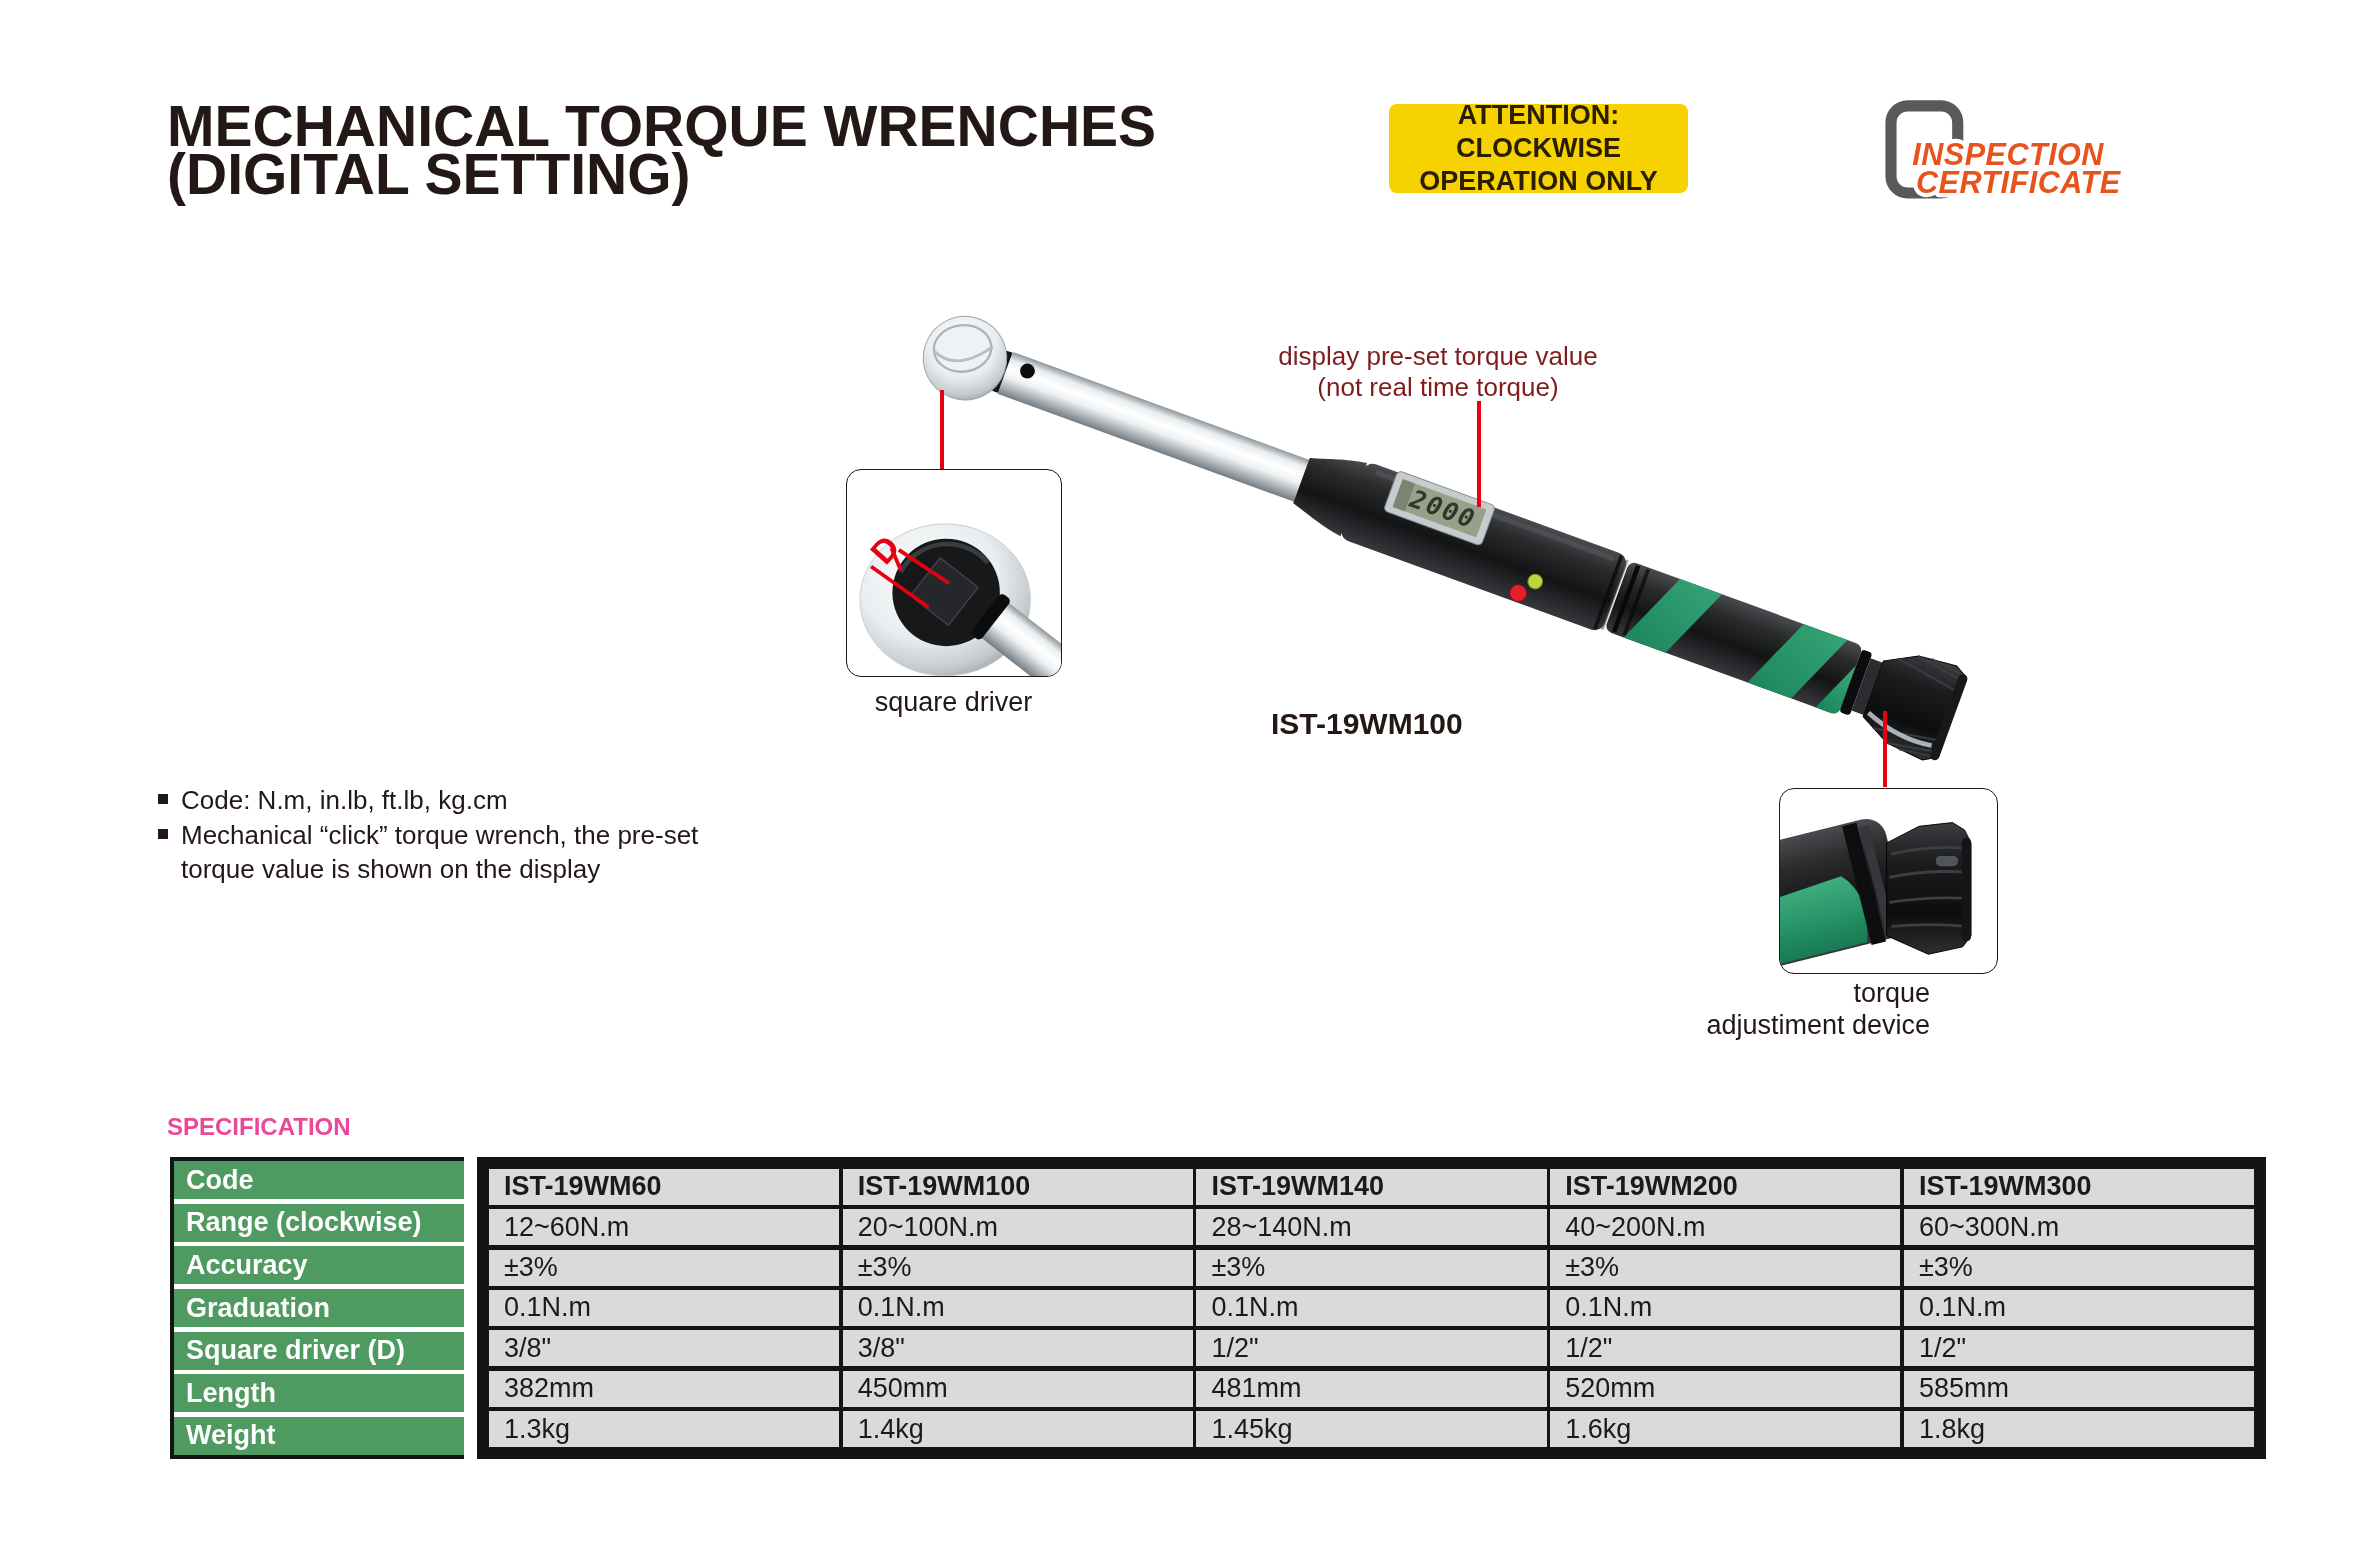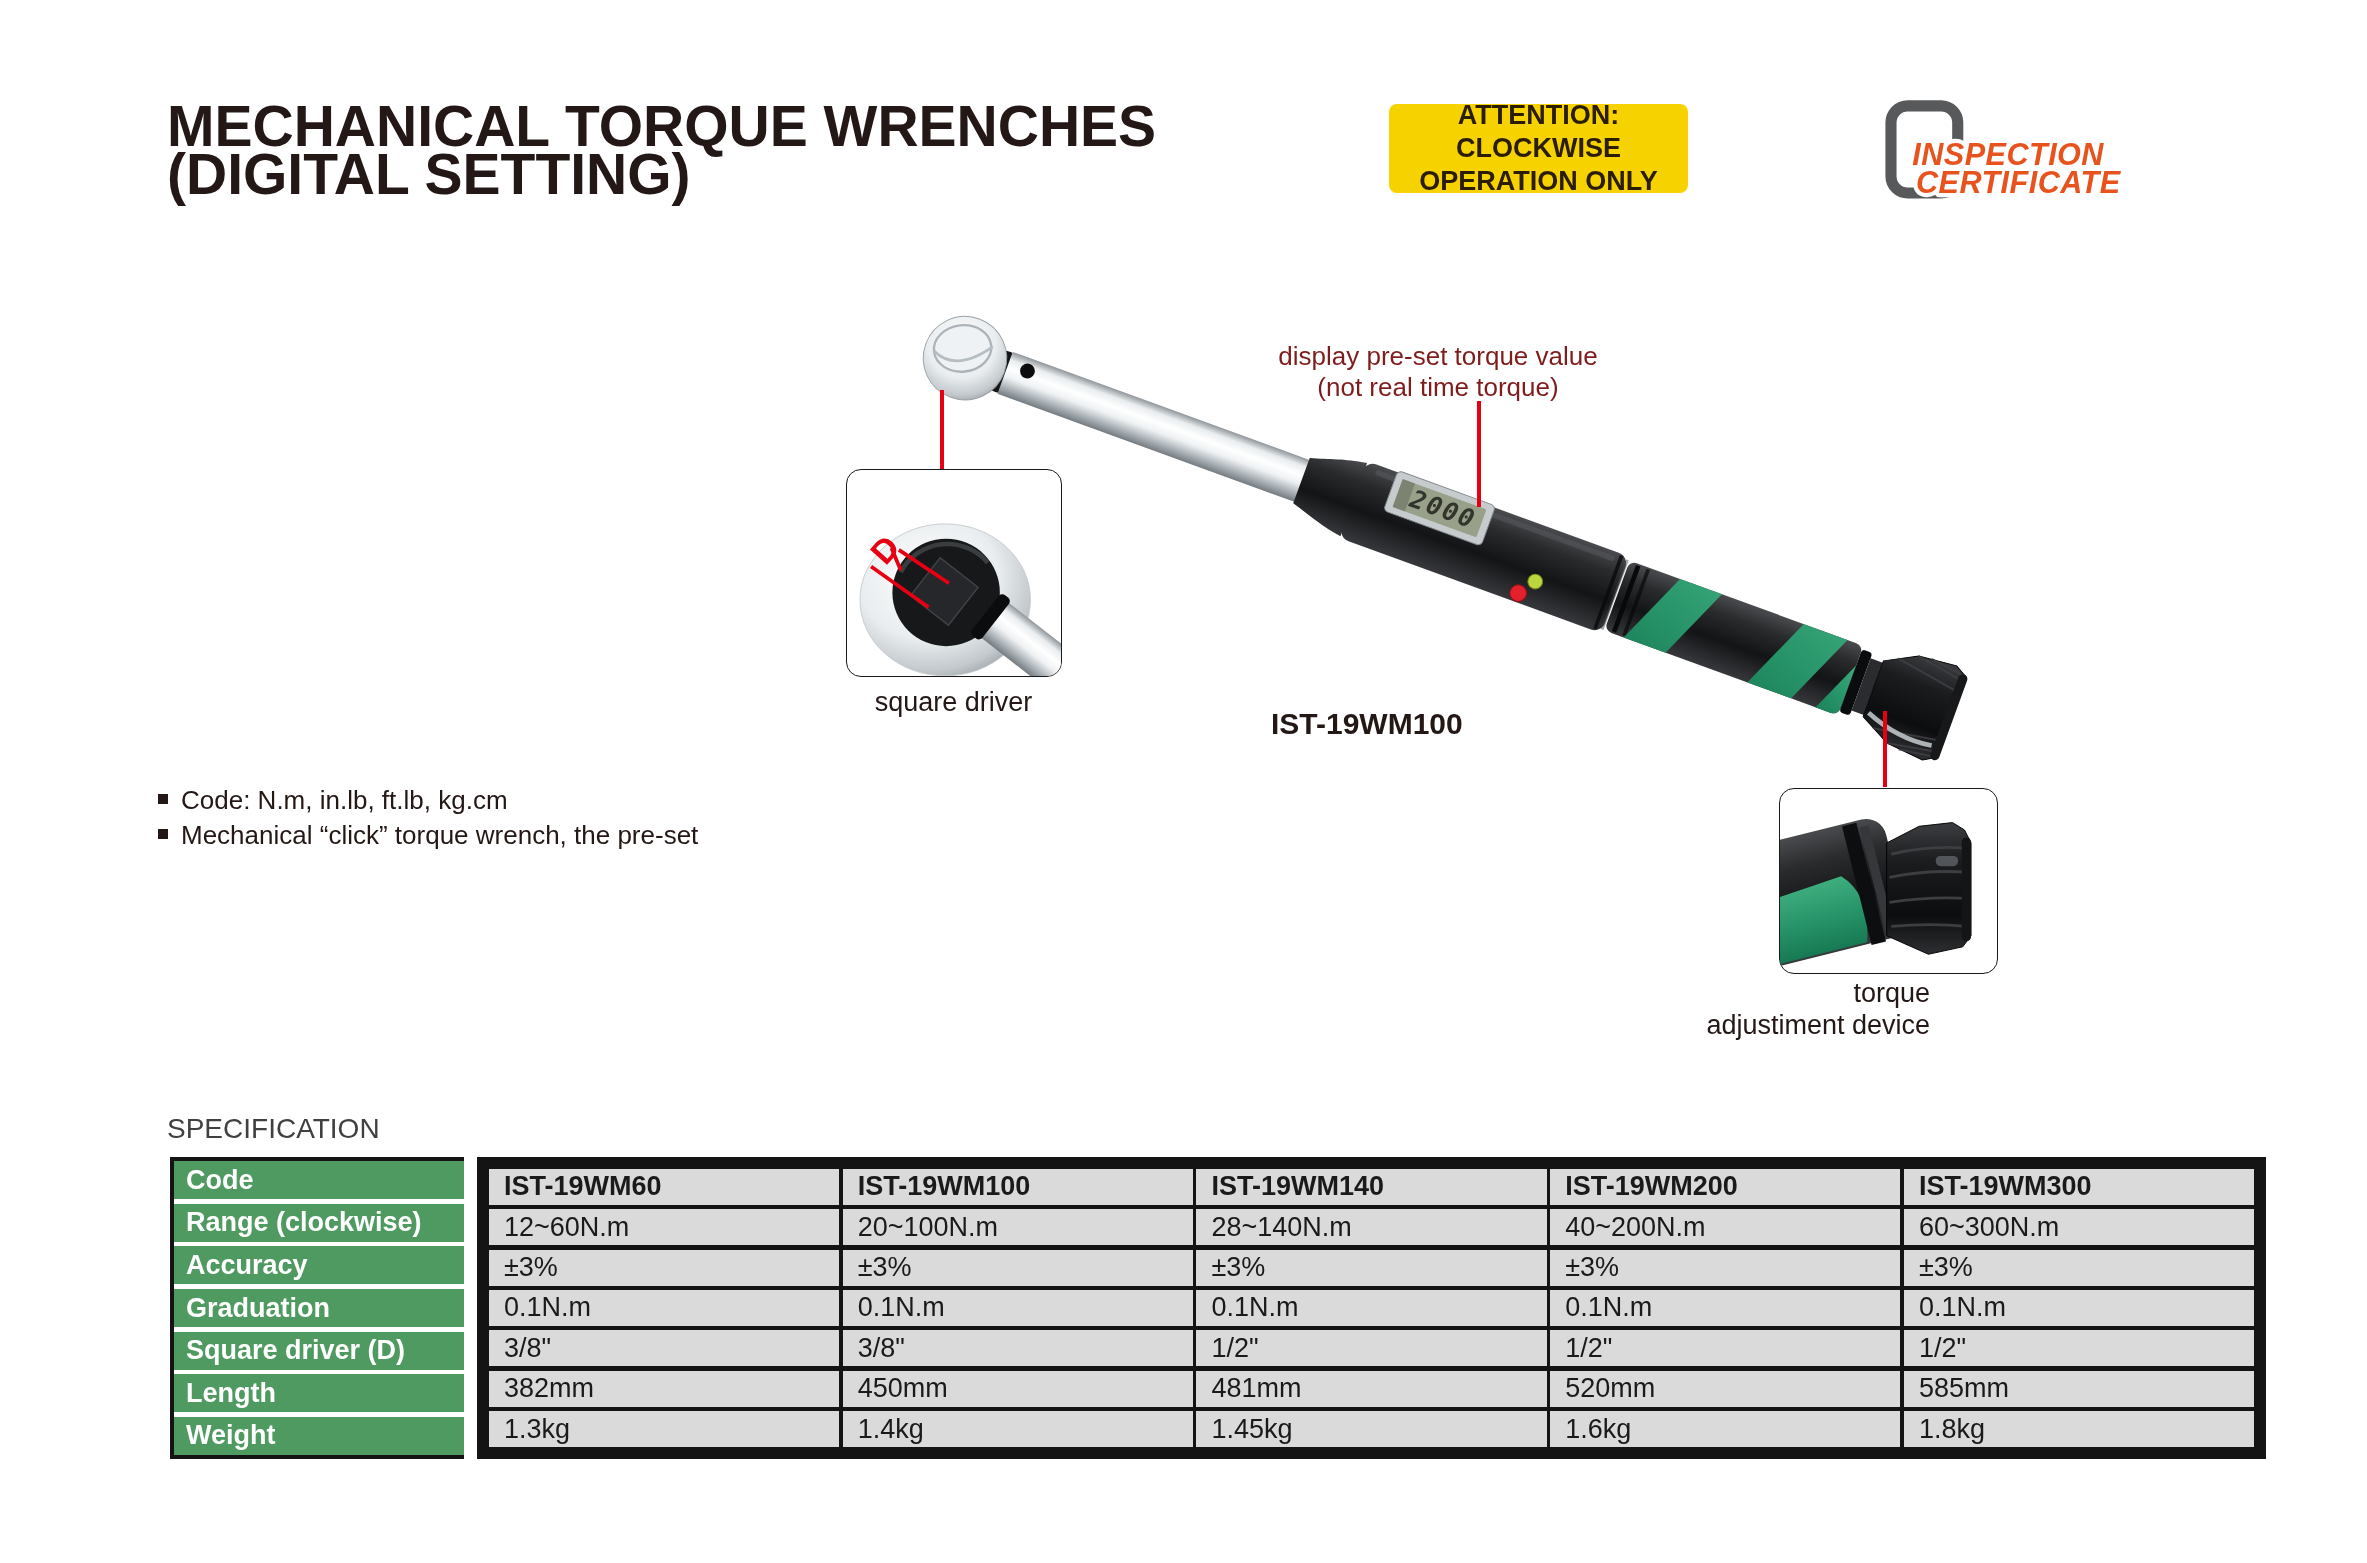--- a/index.html
+++ b/index.html
@@ -22,21 +22,21 @@
   .model-label{left:1271px;top:707px;font-size:30px;font-weight:700;color:#231815;}
   
   .inset{
     position:absolute;background:#ffffff;border:1.9px solid #1a1a1a;border-radius:15px;overflow:hidden;
   }
   .inset-label{position:absolute;text-align:center;font-size:27px;line-height:32px;color:#231815;}
   
   .bullet-item{position:absolute;font-size:26px;line-height:34px;color:#231815;}
   .bullet-sq{position:absolute;width:10.2px;height:10.2px;background:#231815;}
   
-  .spec-heading{left:167px;top:1113px;font-size:28px;font-weight:400;color:#404040;}
+  .spec-heading{left:167px;top:1113px;font-size:24px;font-weight:700;color:#ec4899;}
   .spec-table{left:170px;top:1157px;width:2096px;height:302px;display:flex;}
   .label-col{
     width:294px;box-sizing:border-box;border:4.6px solid #141414;border-right:none;
     display:flex;flex-direction:column;gap:4.6px;background:#ffffff;
   }
   .label-cell{
     flex:1;background:#4f9a60;color:#ffffff;font-weight:700;font-size:27px;
     display:flex;align-items:center;padding-left:12px;
   }
   .col-gap{width:13px;background:#ffffff;}
@@ -204,20 +204,21 @@
 <div class="inset-label" style="left:1652px;top:977px;width:278px;text-align:right;">
   <div>torque</div>
   <div>adjustiment device</div>
 </div>
 
 <div class="bullet-sq" style="left:158px;top:794px;"></div>
 <div class="bullet-item" style="left:181px;top:783px;">Code: N.m, in.lb, ft.lb, kg.cm</div>
 <div class="bullet-sq" style="left:158px;top:829px;"></div>
 <div class="bullet-item" style="left:181px;top:818px;width:594px;">
   <span style="display:block">Mechanical “click” torque wrench, the pre-set</span>
+  <span style="display:block">torque value is shown on the display</span>
 </div>
 
 <div class="abs spec-heading">SPECIFICATION</div>
 
 <div class="abs spec-table">
   <div class="label-col">
     <div class="label-cell">Code</div>
     <div class="label-cell">Range (clockwise)</div>
     <div class="label-cell">Accuracy</div>
     <div class="label-cell">Graduation</div>

